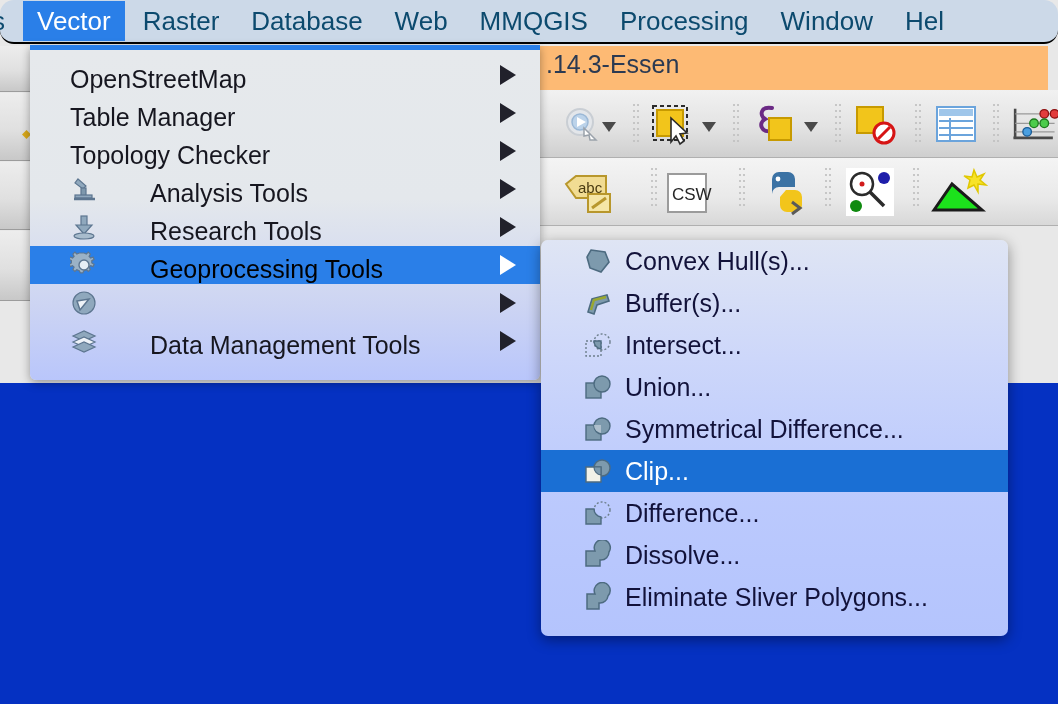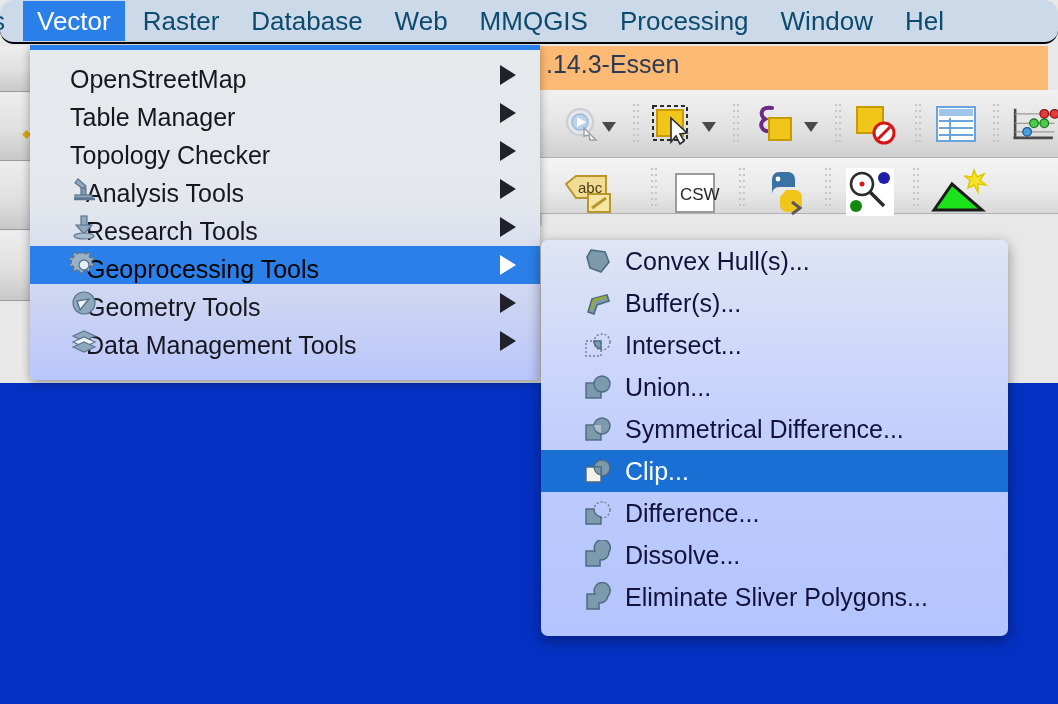--- a/index.html
+++ b/index.html
@@ -67,21 +67,21 @@
   }
 
   
   .toolbar-row {
     position: absolute;
     background: linear-gradient(to bottom, #f1f1f1 0%, #e3e3e3 55%, #cfcfcf 100%);
     border-bottom: 1px solid #b0b0b0;
     box-sizing: border-box;
   }
   #toolbar-row-1 { left: 540px; top: 90px; width: 518px; height: 68px; }
-  #toolbar-row-2 { left: 540px; top: 158px; width: 518px; height: 56px;
+  #toolbar-row-2 { left: 540px; top: 158px; width: 518px; height: 68px;
                    background: linear-gradient(to bottom,#f4f4f4 0%, #e9e9e9 60%, #d8d8d8 100%); }
 
   
   .left-stub {
     position: absolute;
     left: 0;
     width: 32px;
     background: linear-gradient(to bottom, #ededed 0%, #e0e0e0 55%, #c8c8c8 100%);
     border-bottom: 1px solid #9c9c9c;
     box-sizing: border-box;
@@ -163,21 +163,21 @@
   .vm-item.selected {
     background: #2a7fe8;
   }
   .vm-item.selected .vm-label { color: #000000; }
   .vm-icon {
     position: absolute;
     left: 40px; top: 50%;
     transform: translateY(-50%);
     width: 28px; height: 28px;
   }
-  .vm-item.has-icon { padding-left: 56px; }
+  .vm-item.has-icon { padding-left: 120px; }
   .vm-tri {
     position: absolute;
     right: 24px; top: 50%;
     transform: translateY(-50%);
     width: 0; height: 0;
     border-top: 10px solid transparent;
     border-bottom: 10px solid transparent;
     border-left: 16px solid #21212b;
   }
   .vm-item.selected .vm-tri { border-left-color: #ffffff; }
@@ -317,21 +317,21 @@
         <svg width="54" height="50" viewBox="0 0 54 50">
           <polygon points="4,16 14,8 44,8 44,30 14,30" fill="#f1dc93" stroke="#b8972c" stroke-width="2"></polygon>
           <text x="16" y="25" font-family="Liberation Sans, sans-serif" font-size="15" fill="#4a3b10">abc</text>
           <rect x="26" y="26" width="22" height="18" fill="#f5e6a6" stroke="#b8972c" stroke-width="2"></rect>
           <line x1="30" y1="40" x2="44" y2="30" stroke="#b8972c" stroke-width="3"></line>
         </svg>
       </div>
 
       <div class="sep-dots" style="left:110px; top:8px;"></div>
 
-      <div class="tb-icon" style="left:130px; top:10px; width:50px; height:50px;">
+      <div class="tb-icon" style="left:122px; top:10px; width:50px; height:50px;">
         <svg width="50" height="50" viewBox="0 0 50 50">
           <rect x="6" y="6" width="38" height="38" fill="#ffffff" stroke="#9b9b9b" stroke-width="2"></rect>
           <text x="10" y="32" font-family="Liberation Sans, sans-serif" font-size="17" fill="#262626">CSW</text>
         </svg>
       </div>
 
       <div class="sep-dots" style="left:198px; top:8px;"></div>
 
       <div class="tb-icon" style="left:218px; top:10px; width:50px; height:50px;">
         <svg width="50" height="50" viewBox="0 0 50 50">
@@ -433,21 +433,20 @@
       <span class="vm-tri"></span>
     </div>
 
     <div class="vm-item has-icon">
       <span class="vm-icon">
         <svg width="28" height="28" viewBox="0 0 28 28">
           <circle cx="14" cy="14" r="11" fill="#8fa8bd" stroke="#5d7690" stroke-width="1.2"></circle>
           <polygon points="7,12 19,10 10,21" fill="#eef3f8" stroke="#5d7690" stroke-width="1.5"></polygon>
         </svg>
       </span>
-      <span class="vm-label">Geometry Tools</span>
       <span class="vm-tri"></span>
     </div>
 
     <div class="vm-item has-icon">
       <span class="vm-icon">
         <svg width="28" height="28" viewBox="0 0 28 28">
           <polygon points="3,9 14,4 25,9 14,14" fill="#8fa8bd" stroke="#5d7690" stroke-width="1.2"></polygon>
           <polygon points="3,15 14,10 25,15 14,20" fill="#eef3f8" stroke="#5d7690" stroke-width="1.2"></polygon>
           <polygon points="3,20 14,15 25,20 14,25" fill="#8fa8bd" stroke="#5d7690" stroke-width="1.2"></polygon>
         </svg>

